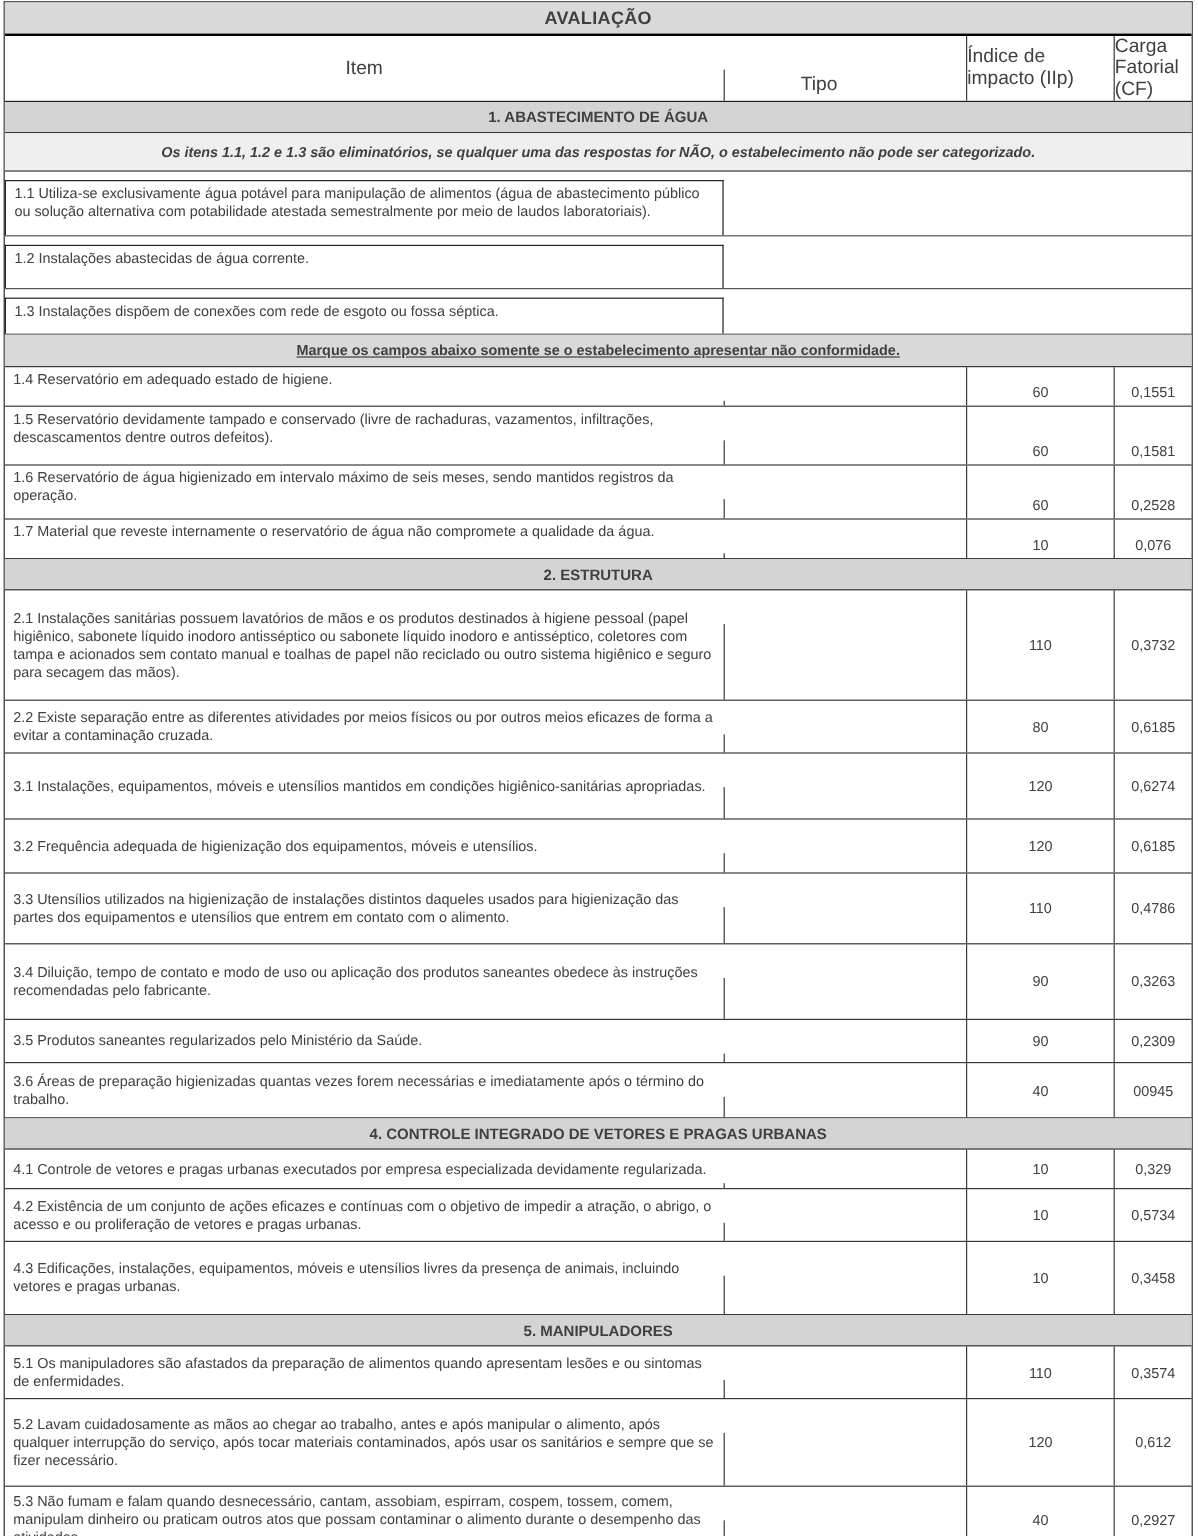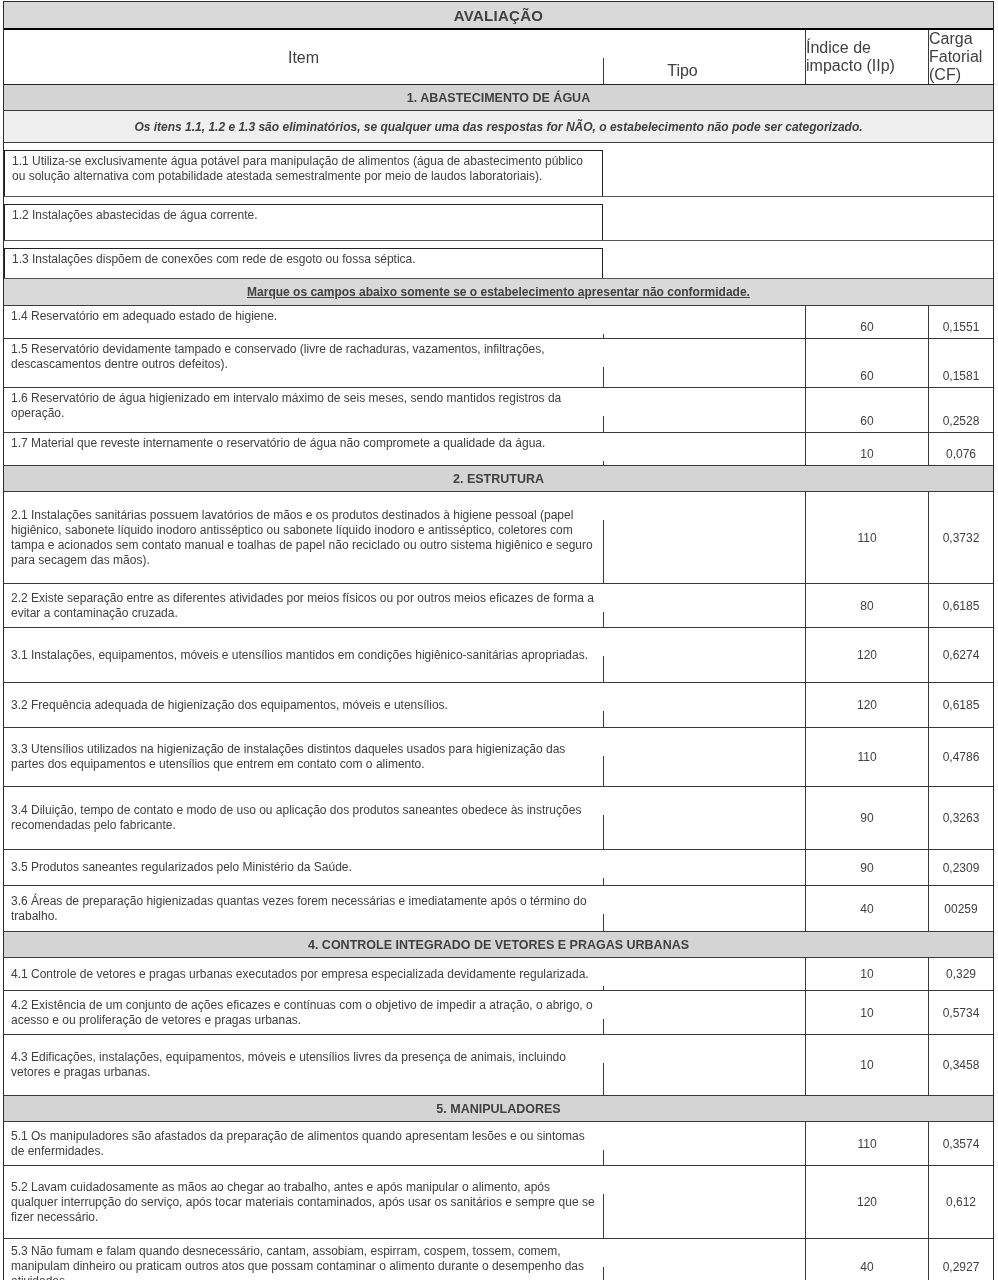--- a/index.html
+++ b/index.html
@@ -154,21 +154,21 @@
     <div class="t-row" style="min-height:36px">
       <div class="c c-item">3.5 Produtos saneantes regularizados pelo Ministério da Saúde.</div>
       <div class="c c-tipo"></div>
       <div class="c c-iip">90</div>
       <div class="c c-cf">0,2309</div>
     </div>
     <div class="t-row" style="min-height:46px">
       <div class="c c-item">3.6 Áreas de preparação higienizadas quantas vezes forem necessárias e imediatamente após o término do trabalho.</div>
       <div class="c c-tipo"></div>
       <div class="c c-iip">40</div>
-      <div class="c c-cf">00259</div>
+      <div class="c c-cf">00945</div>
     </div>
 
     <div class="sec-bar">4. CONTROLE INTEGRADO DE VETORES E PRAGAS URBANAS</div>
     <div class="t-row" style="min-height:33px">
       <div class="c c-item">4.1 Controle de vetores e pragas urbanas executados por empresa especializada devidamente regularizada.</div>
       <div class="c c-tipo"></div>
       <div class="c c-iip">10</div>
       <div class="c c-cf">0,329</div>
     </div>
     <div class="t-row" style="min-height:44px">

